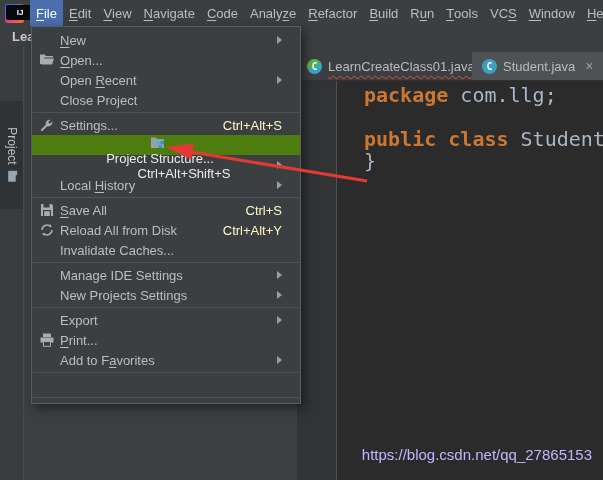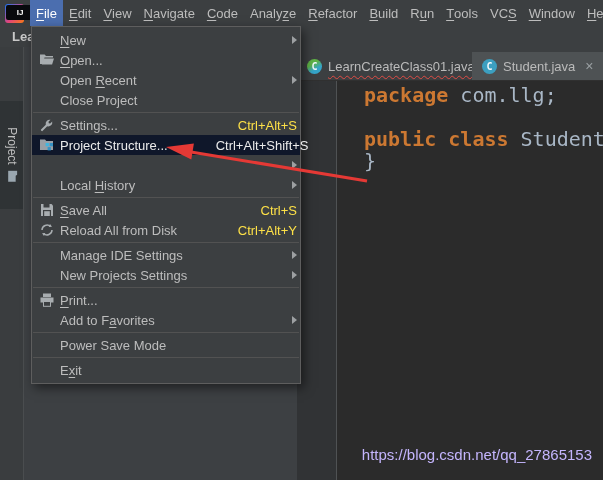--- a/index.html
+++ b/index.html
@@ -53,27 +53,27 @@
   #code{flex:1;padding:3px 0 8px 3px;font-family:"DejaVu Sans Mono",monospace;font-size:20px;
         line-height:22px;color:#a9b7c6;white-space:pre;margin-left:24px;}
   .code-line{min-height:22px;}
   .tok-keyword{color:#cc7832;font-weight:bold;}
   .tok-plain{color:#a9b7c6;}
 
   
   #file-menu{position:absolute;left:31px;top:26px;width:270px;background:#3c3f41;
              border:1px solid #5e5e5e;box-sizing:border-box;padding:3px 0;z-index:30;
              box-shadow:3px 4px 10px rgba(0,0,0,.5);}
-  .menu-row{height:20px;display:flex;align-items:center;padding:0 3px 0 6px;font-size:13px;
+  .menu-row{height:20px;display:flex;align-items:center;padding:0 18px 0 6px;font-size:13px;
             color:#bdbdbd;}
-  .menu-row.sel{background:#0f172a;color:#ebebeb;}
+  .menu-row.sel{background:#4d7c0f;color:#ebebeb;flex-direction:column;}
   .menu-icon{width:17px;height:16px;margin-right:5px;display:flex;align-items:center;
              justify-content:center;flex:none;}
   .menu-label{white-space:nowrap;}
-  .menu-right{margin-left:auto;display:flex;align-items:center;color:#fde047;}
+  .menu-right{margin-left:auto;display:flex;align-items:center;color:#fef9c3;}
   .menu-row.sel .menu-right{color:#ebebeb;margin-left:48px;}
   .submenu-arrow{width:0;height:0;border-left:5px solid #9da0a2;border-top:4px solid transparent;
              border-bottom:4px solid transparent;}
   .menu-sep{height:1px;background:#525252;margin:2px 1px;}
 
   
   #arrow{position:absolute;left:0;top:0;width:603px;height:480px;z-index:50;pointer-events:none;}
   #watermark{position:absolute;right:11px;top:446px;font-size:15px;color:#c4b5fd;z-index:40;}
 </style>
 </head>
@@ -220,36 +220,48 @@
         <span class="menu-icon">
           <svg width="16" height="16" viewBox="0 0 16 16">
             <path d="M13 8a5 5 0 0 1-8.5 3.5M3 8a5 5 0 0 1 8.5-3.5" fill="none" stroke="#a8adb0" stroke-width="1.5"></path>
             <path fill="#a8adb0" d="M11 2l2 2.8-3.3.3z"></path>
             <path fill="#a8adb0" d="M5 14l-2-2.8 3.3-.3z"></path>
           </svg>
         </span>
         <span class="menu-label">Reload All from Disk</span>
         <span class="menu-right">Ctrl+Alt+Y</span>
       </div>
+      <div class="menu-row">
+        <span class="menu-icon"></span>
+        <span class="menu-label">Invalidate Caches...</span>
+        <span class="menu-right"></span>
+      </div>
       <div class="menu-sep"></div>
       <div class="menu-row">
         <span class="menu-icon"></span>
         <span class="menu-label">Manage IDE Settings</span>
         <span class="menu-right">
           <span class="submenu-arrow"></span>
         </span>
       </div>
       <div class="menu-row">
         <span class="menu-icon"></span>
         <span class="menu-label">New Projects Settings</span>
         <span class="menu-right">
           <span class="submenu-arrow"></span>
         </span>
       </div>
       <div class="menu-sep"></div>
+      <div class="menu-row">
+        <span class="menu-icon"></span>
+        <span class="menu-label">Export</span>
+        <span class="menu-right">
+          <span class="submenu-arrow"></span>
+        </span>
+      </div>
       <div class="menu-row">
         <span class="menu-icon">
           <svg width="16" height="16" viewBox="0 0 16 16">
             <rect x="4" y="1.5" width="8" height="3.5" fill="#a8adb0"></rect>
             <rect x="1.5" y="5.5" width="13" height="5" fill="#a8adb0"></rect>
             <rect x="4.5" y="9.5" width="7" height="4.8" fill="#3c3f41" stroke="#a8adb0"></rect>
           </svg>
         </span>
         <span class="menu-label"><span class="mn">P</span>rint...</span>
         <span class="menu-right"></span>
@@ -257,29 +269,23 @@
       <div class="menu-row">
         <span class="menu-icon"></span>
         <span class="menu-label">Add to F<span class="mn">a</span>vorites</span>
         <span class="menu-right">
           <span class="submenu-arrow"></span>
         </span>
       </div>
       <div class="menu-sep"></div>
       <div class="menu-row">
         <span class="menu-icon"></span>
-        <span class="menu-label">Power Save Mode</span>
-        <span class="menu-right"></span>
-      </div>
-      <div class="menu-sep"></div>
-      <div class="menu-row">
-        <span class="menu-icon"></span>
-        <span class="menu-label">E<span class="mn">x</span>it</span>
-        <span class="menu-right"></span>
-      </div>
+        <span class="menu-right"></span>
+      </div>
+      <div class="menu-sep"></div>
     </div>
 
   <svg id="arrow" viewBox="0 0 603 480">
     <line x1="367" y1="181" x2="191" y2="152" stroke="#e53935" stroke-width="3"></line>
     <polygon points="166,147 193.9,143.6 191.3,159.4" fill="#e53935"></polygon>
   </svg>
 
   <div id="watermark">https://blog.csdn.net/qq_27865153</div>
 
 </div>

